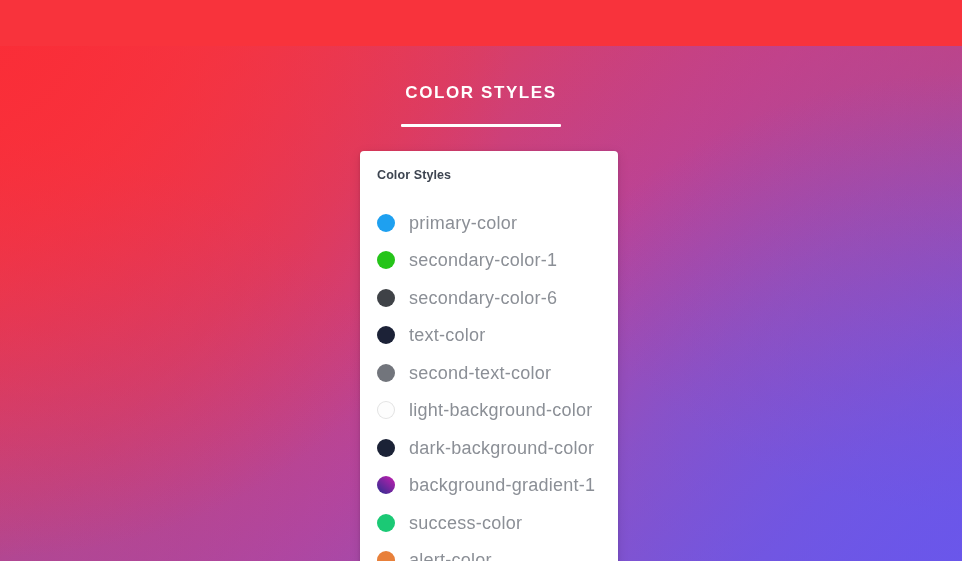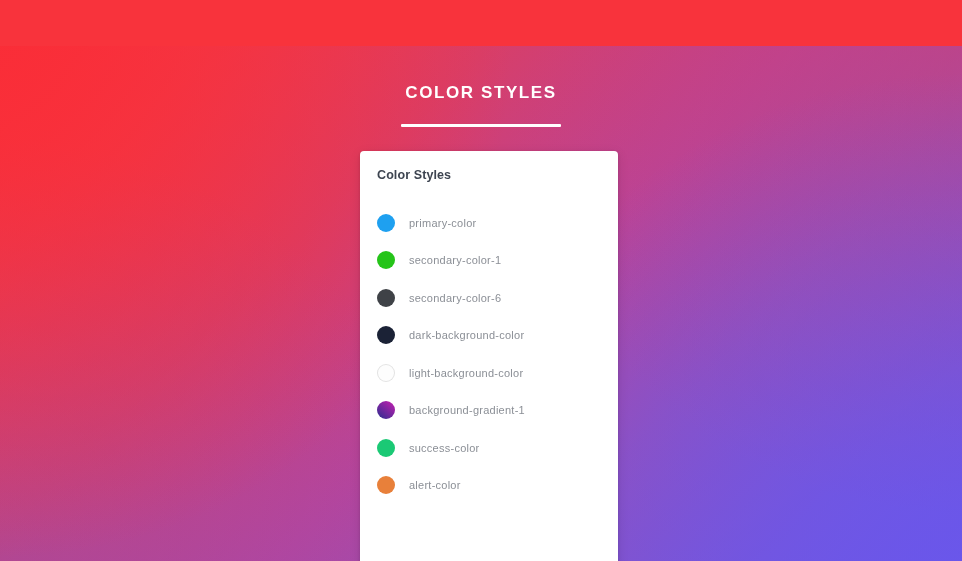--- a/index.html
+++ b/index.html
@@ -110,21 +110,21 @@
     height: 18px;
     border-radius: 50%;
     background: #cccccc;
   }
   .swatch-dot.is-light {
     box-shadow: inset 0 0 0 1px #e3e3e3;
   }
   .swatch-label {
     margin-left: 14px;
     color: #8b8f96;
-    font-size: 11px;
+    font-size: 18px;
     letter-spacing: 0.25px;
     line-height: 16px;
     white-space: nowrap;
   }
 </style>
 </head>
 <body>
 
 <div id="stage">
 
@@ -142,26 +142,34 @@
         </li>
         <li class="swatch-row">
           <span class="swatch-dot" style="background: rgb(37, 196, 25);"></span>
           <span class="swatch-label">secondary-color-1</span>
         </li>
         <li class="swatch-row">
           <span class="swatch-dot" style="background: rgb(63, 66, 71);"></span>
           <span class="swatch-label">secondary-color-6</span>
         </li>
         <li class="swatch-row">
-          <span class="swatch-dot" style="background: rgb(27, 34, 54);"></span>
-          <span class="swatch-label">dark-background-color</span>
+          <span class="swatch-dot" style="background: rgb(28, 34, 55);"></span>
+          <span class="swatch-label">text-color</span>
+        </li>
+        <li class="swatch-row">
+          <span class="swatch-dot" style="background: rgb(114, 117, 124);"></span>
+          <span class="swatch-label">second-text-color</span>
         </li>
         <li class="swatch-row">
           <span class="swatch-dot is-light" style="background: rgb(253, 253, 253);"></span>
           <span class="swatch-label">light-background-color</span>
+        </li>
+        <li class="swatch-row">
+          <span class="swatch-dot" style="background: rgb(27, 34, 54);"></span>
+          <span class="swatch-label">dark-background-color</span>
         </li>
         <li class="swatch-row">
           <span class="swatch-dot" style="background: linear-gradient(40deg, rgb(42, 45, 143) 0%, rgb(199, 31, 176) 100%);"></span>
           <span class="swatch-label">background-gradient-1</span>
         </li>
         <li class="swatch-row">
           <span class="swatch-dot" style="background: rgb(27, 201, 117);"></span>
           <span class="swatch-label">success-color</span>
         </li>
         <li class="swatch-row">

